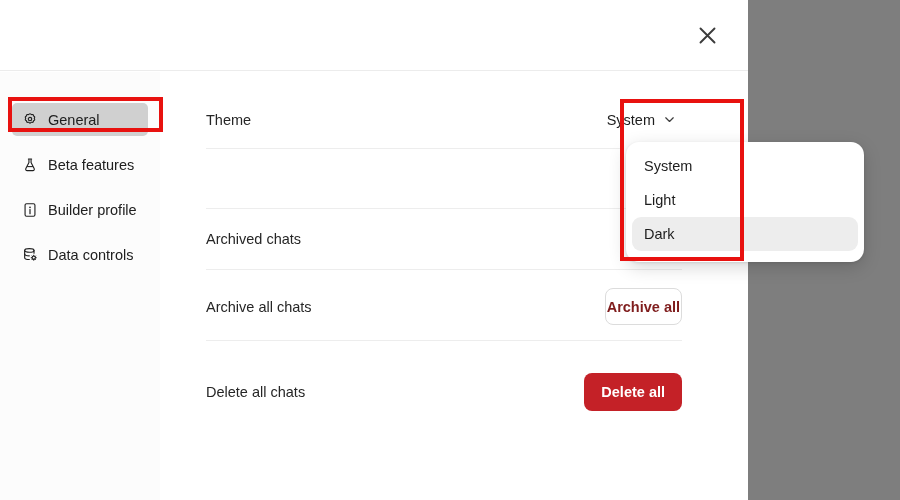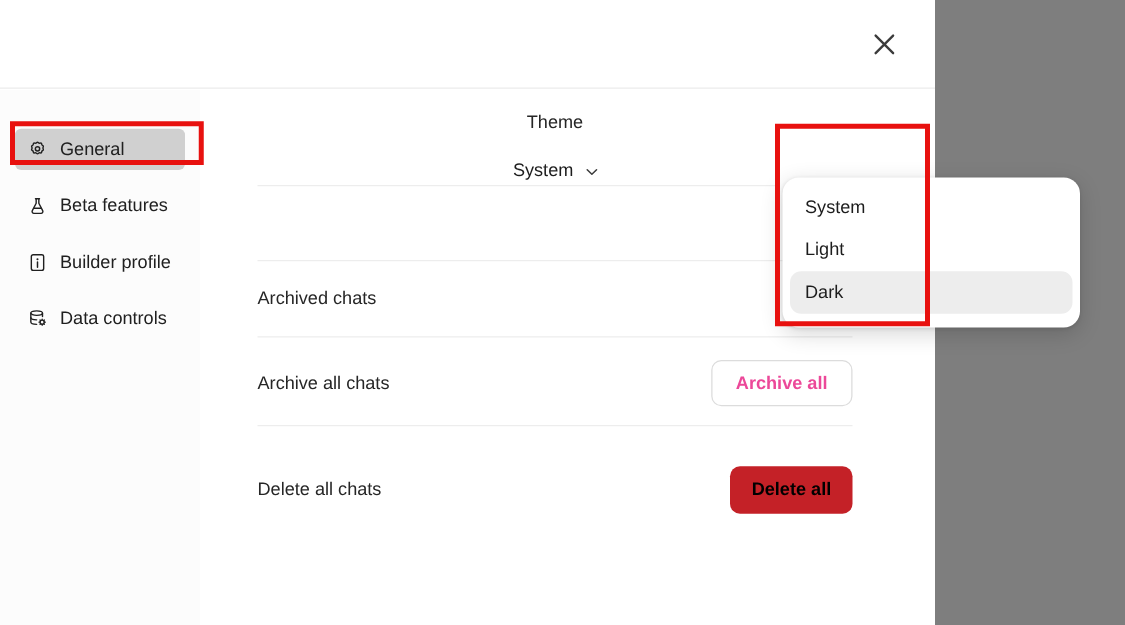--- a/index.html
+++ b/index.html
@@ -112,21 +112,21 @@
 
   .settings-row {
     position: absolute;
     left: 46px;
     width: 476px;
     height: 59px;
     display: flex;
     align-items: center;
     justify-content: space-between;
   }
-  .row-0 { top: 18px; flex-direction: column; }
+  .row-0 { top: 18px; }
   .row-1 { top: 77px; }
   .row-2 { top: 137px; }
   .row-3 { top: 205px; }
   .row-4 { top: 290px; }
 
   .row-label {
     font-size: 14.5px;
     color: #262626;
     white-space: nowrap;
   }
@@ -160,34 +160,34 @@
     border-radius: 5px;
     position: relative;
     z-index: 3;
   }
 
   
   #archive-all-button {
     font-family: "Liberation Sans", sans-serif;
     font-size: 14.5px;
     font-weight: 700;
-    color: #ec4899;
+    color: #7f1d1d;
     background: #ffffff;
     border: 1px solid #dcdcdc;
     border-radius: 8px;
-    padding: 0 19px;
+    padding: 0 1px;
     height: 37px;
     cursor: pointer;
   }
 
   #delete-all-button {
     font-family: "Liberation Sans", sans-serif;
     font-size: 14.5px;
     font-weight: 700;
-    color: #000000;
+    color: #ffffff;
     background: #c42127;
     border: none;
     border-radius: 8px;
     padding: 0 17px;
     height: 38px;
     cursor: pointer;
   }
 
   
   #theme-dropdown-menu {

